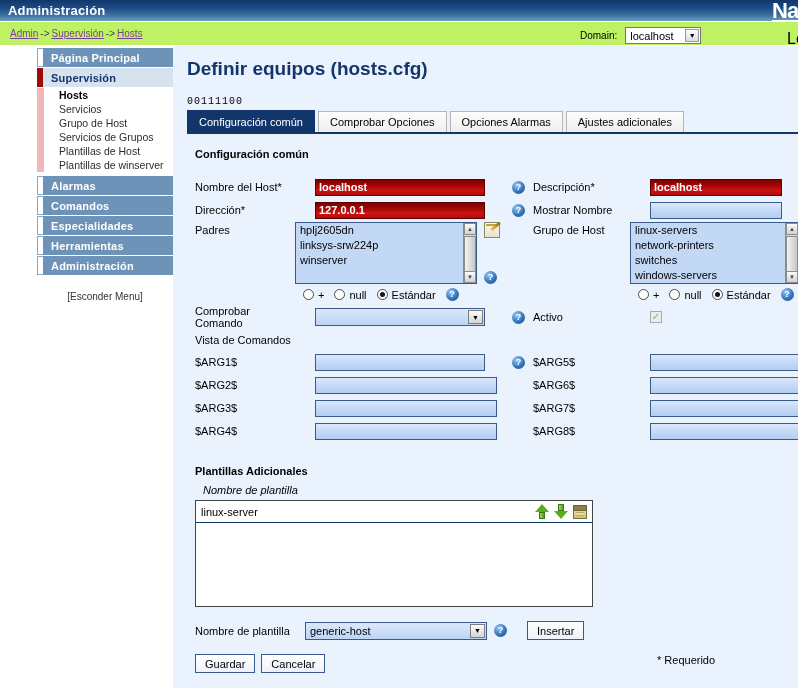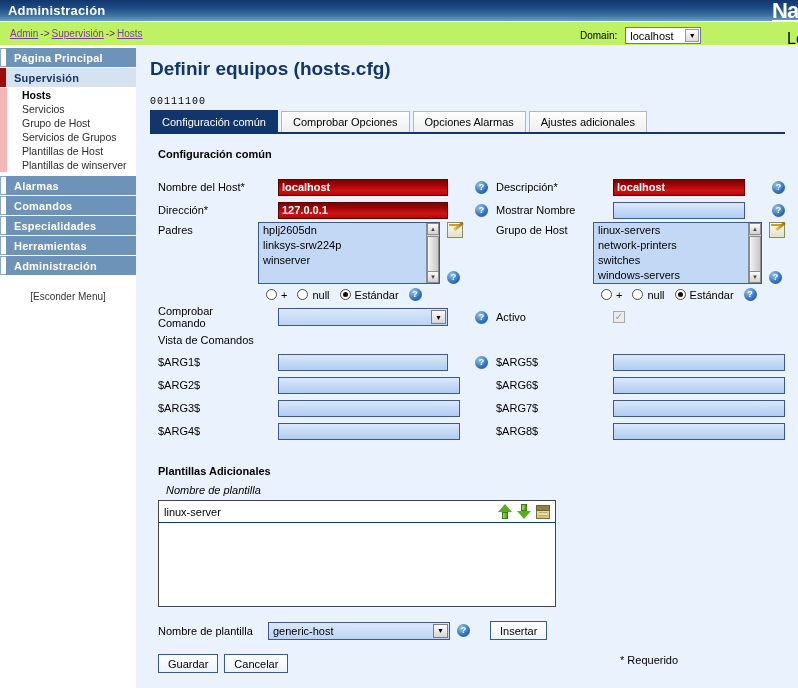--- a/index.html
+++ b/index.html
@@ -97,20 +97,21 @@
     font-size: 16px;
     white-space: nowrap;
     color: #000;
     padding-left: 32px;
   }
 
   
   .page {
     position: relative;
     height: 452px;
+    margin-left: 37px;
   }
   .sidebar {
     position: absolute;
     left: 0; top: 0;
     width: 136px;
     height: 642px;
     background: #ffffff;
     padding-top: 2px;
   }
   .content {

